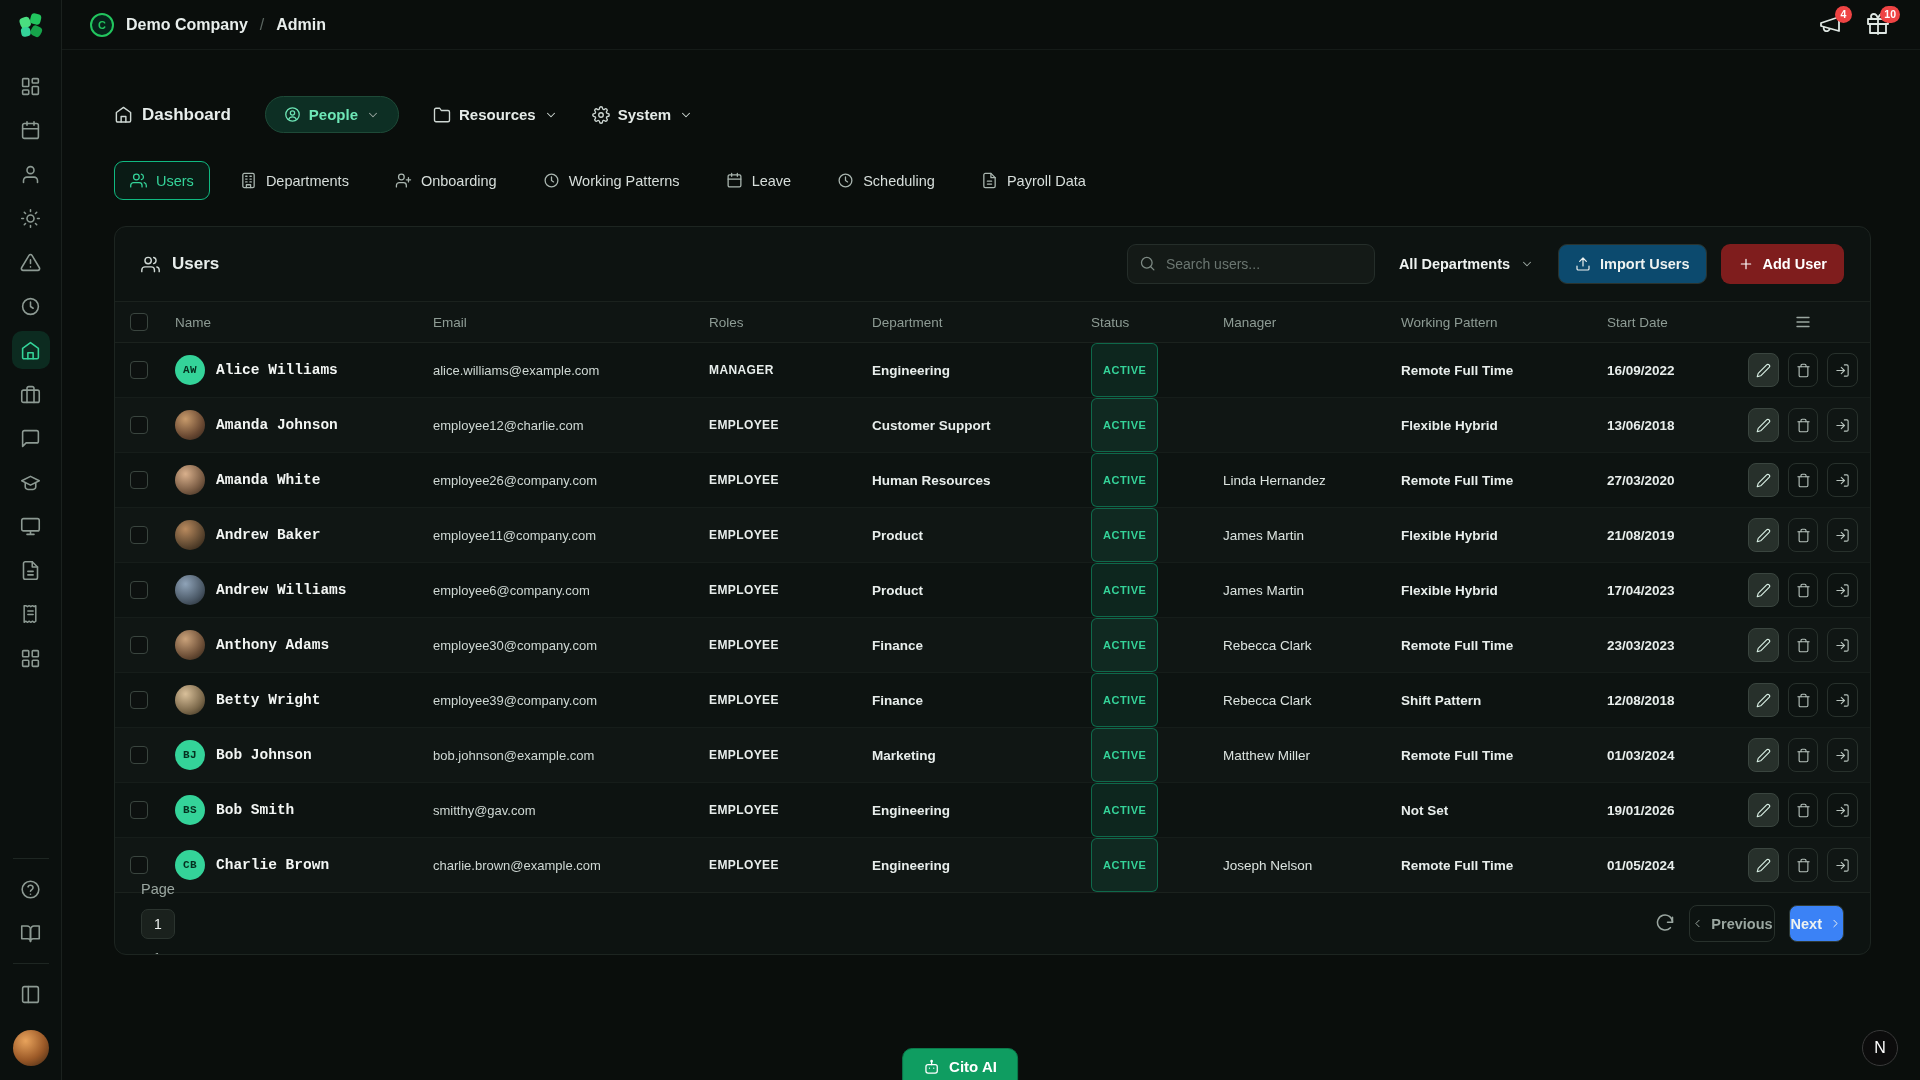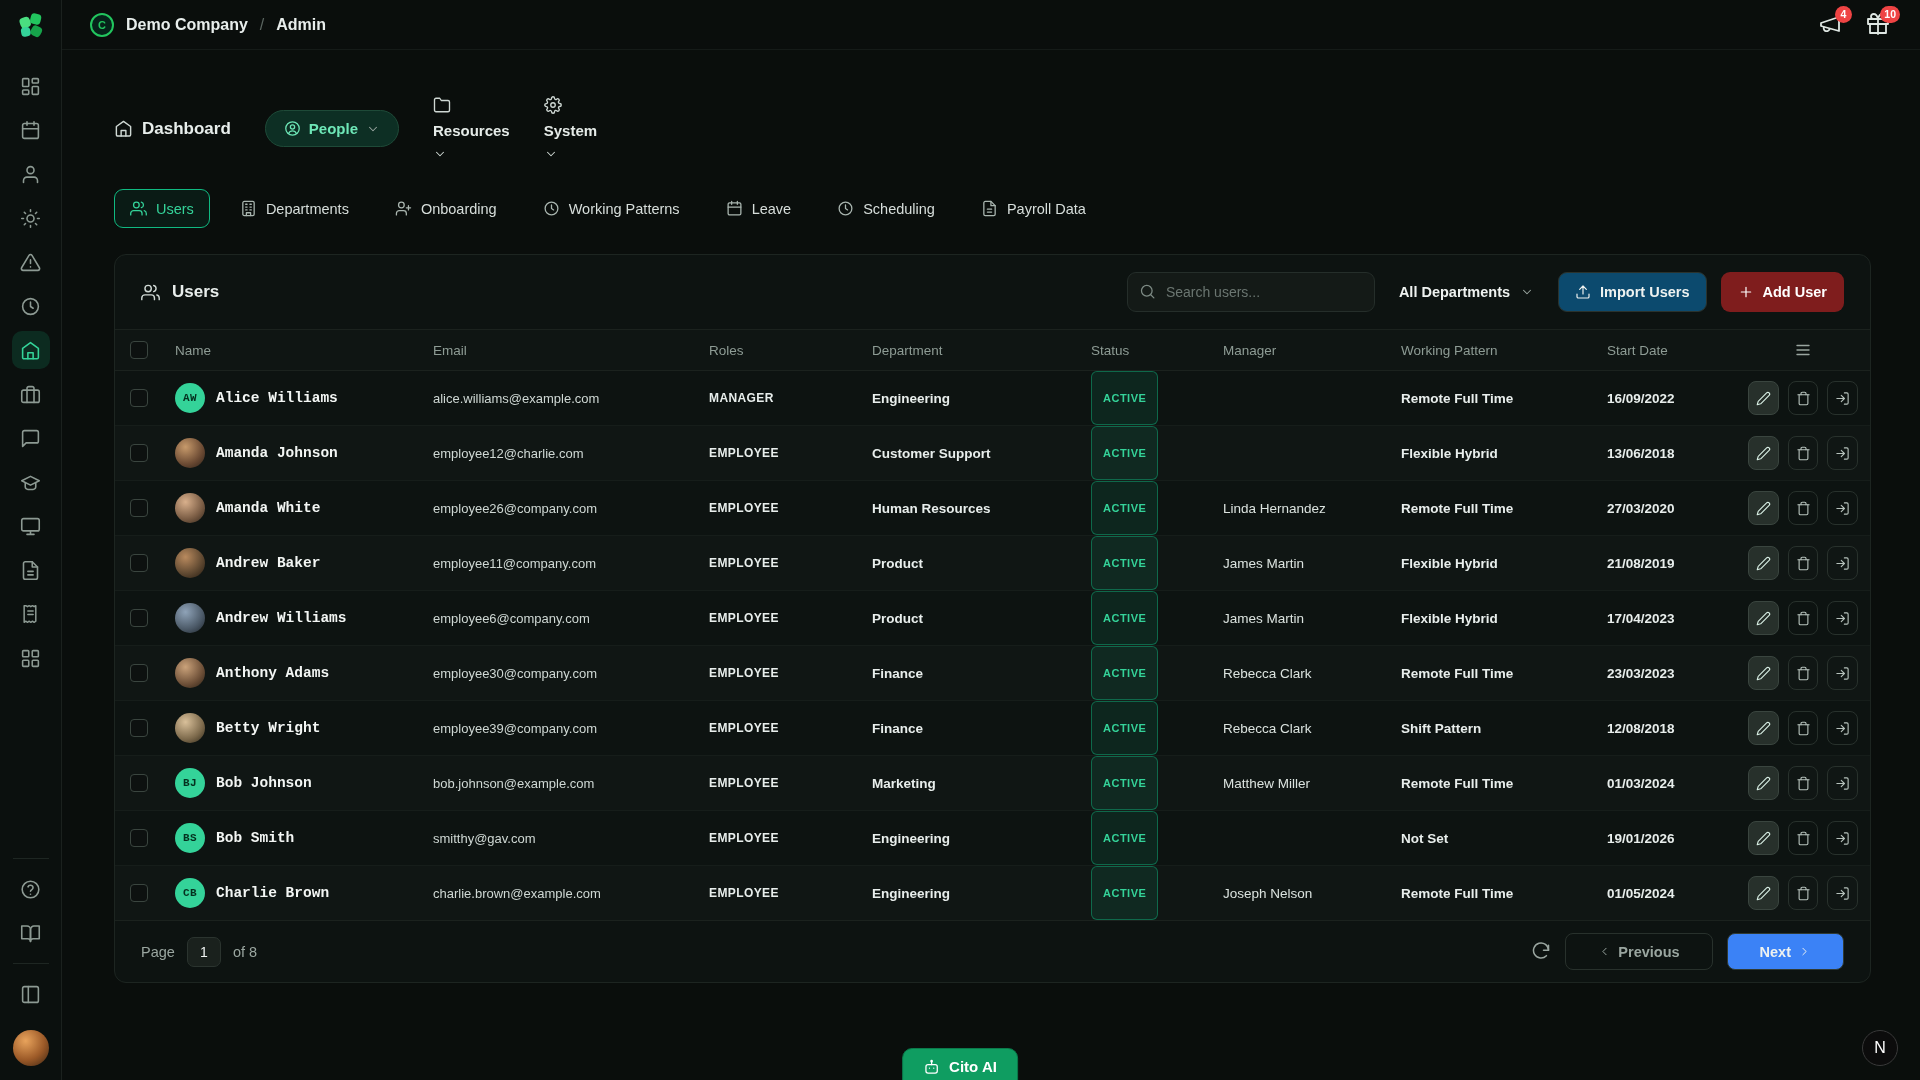--- a/index.html
+++ b/index.html
@@ -39,21 +39,21 @@
     justify-content:center;padding:0 4px;}
 
   
   .content{padding:0 49px 0 52px;}
   .nav-row{margin-top:46px;display:flex;align-items:center;gap:34px;}
   .nav-link{display:flex;align-items:center;gap:9px;font-size:17px;font-weight:bold;cursor:pointer;}
   .nav-link .icon{width:19px;height:19px;color:#cfd8d4;}
   .pill{display:flex;align-items:center;gap:8px;background:#0d2f24;border:1px solid #1e4a38;
     color:#6ee7b7;border-radius:999px;padding:9px 18px;font-size:15px;font-weight:600;cursor:pointer;}
   .pill .icon{width:17px;height:17px;}
-  .nav-menu{display:flex;align-items:flex-start;gap:8px;font-size:15px;font-weight:600;color:#e5ebe8;cursor:pointer;flex-direction:column;}
+  .nav-menu{display:flex;align-items:center;gap:8px;font-size:15px;font-weight:600;color:#e5ebe8;cursor:pointer;}
   .nav-menu .icon{width:18px;height:18px;color:#cfd8d4;}
   .chev{width:14px !important;height:14px !important;color:#9aa6a0;}
 
   .tabs-row{margin-top:28px;display:flex;align-items:center;gap:14px;}
   .tab{display:flex;align-items:center;gap:9px;padding:10px 15px;border-radius:9px;
     border:1px solid transparent;color:#d7dedb;font-size:14.5px;font-weight:500;cursor:pointer;}
   .tab .icon{width:17px;height:17px;color:#aab6b0;}
   .tab.active{border-color:#10b981;background:rgba(16,185,129,.08);color:#34d399;}
   .tab.active .icon{color:#34d399;}
 
@@ -110,26 +110,26 @@
   .actions{display:flex;gap:9px;}
   .act{width:34px;height:34px;border-radius:8px;background:transparent;border:1px solid #28312c;
     color:#b6c2bc;display:flex;align-items:center;justify-content:center;cursor:pointer;padding:0;}
   .act .icon{width:15px;height:15px;}
   .act.edit{background:#27302b;border-color:#3a453f;color:#d8efe4;}
   .th-menu{width:18px;height:18px;color:#9aa6a0;margin:0 auto;display:flex;}
 
   
   .card-footer{height:62px;display:flex;align-items:center;justify-content:space-between;
     padding:0 26px;border-top:1px solid #1b221e;}
-  .page-info{display:flex;align-items:center;gap:12px;color:#9aa6a0;font-size:14.5px;}
+  .page-info{display:flex;align-items:center;gap:12px;color:#9aa6a0;font-size:14.5px;flex-direction:column;}
   .page-box{min-width:34px;height:30px;background:#1a211d;border:1px solid #2b342f;border-radius:7px;
     color:#eef2f0;display:flex;align-items:center;justify-content:center;font-size:14px;}
   .pager{display:flex;align-items:center;gap:14px;}
   .refresh-btn{width:20px;height:20px;color:#9aa6a0;cursor:pointer;}
-  .pg-btn{display:flex;align-items:center;gap:7px;height:37px;padding:0 32px;border-radius:8px;
+  .pg-btn{display:flex;align-items:center;gap:7px;height:37px;padding:0 1px;border-radius:8px;
     border:1px solid #28312c;background:transparent;color:#9aa6a0;font-size:14.5px;font-weight:600;
     cursor:pointer;font-family:"Liberation Sans",sans-serif;}
   .pg-btn .icon{width:13px;height:13px;}
   .pg-btn.next{background:#3b82f6;border-color:#2f3a34;color:#eef2f0;}
 
   
   .cito-ai{position:fixed;left:50%;transform:translateX(-50%);bottom:-16px;height:48px;z-index:30;
     background:#0f9d61;border:1px solid #0b7a4b;border-radius:10px;display:flex;align-items:flex-start;
     gap:9px;padding:9px 20px 0;color:#fff;font-size:15px;font-weight:bold;cursor:pointer;}
   .cito-ai .icon{width:17px;height:17px;margin-top:1px;}

